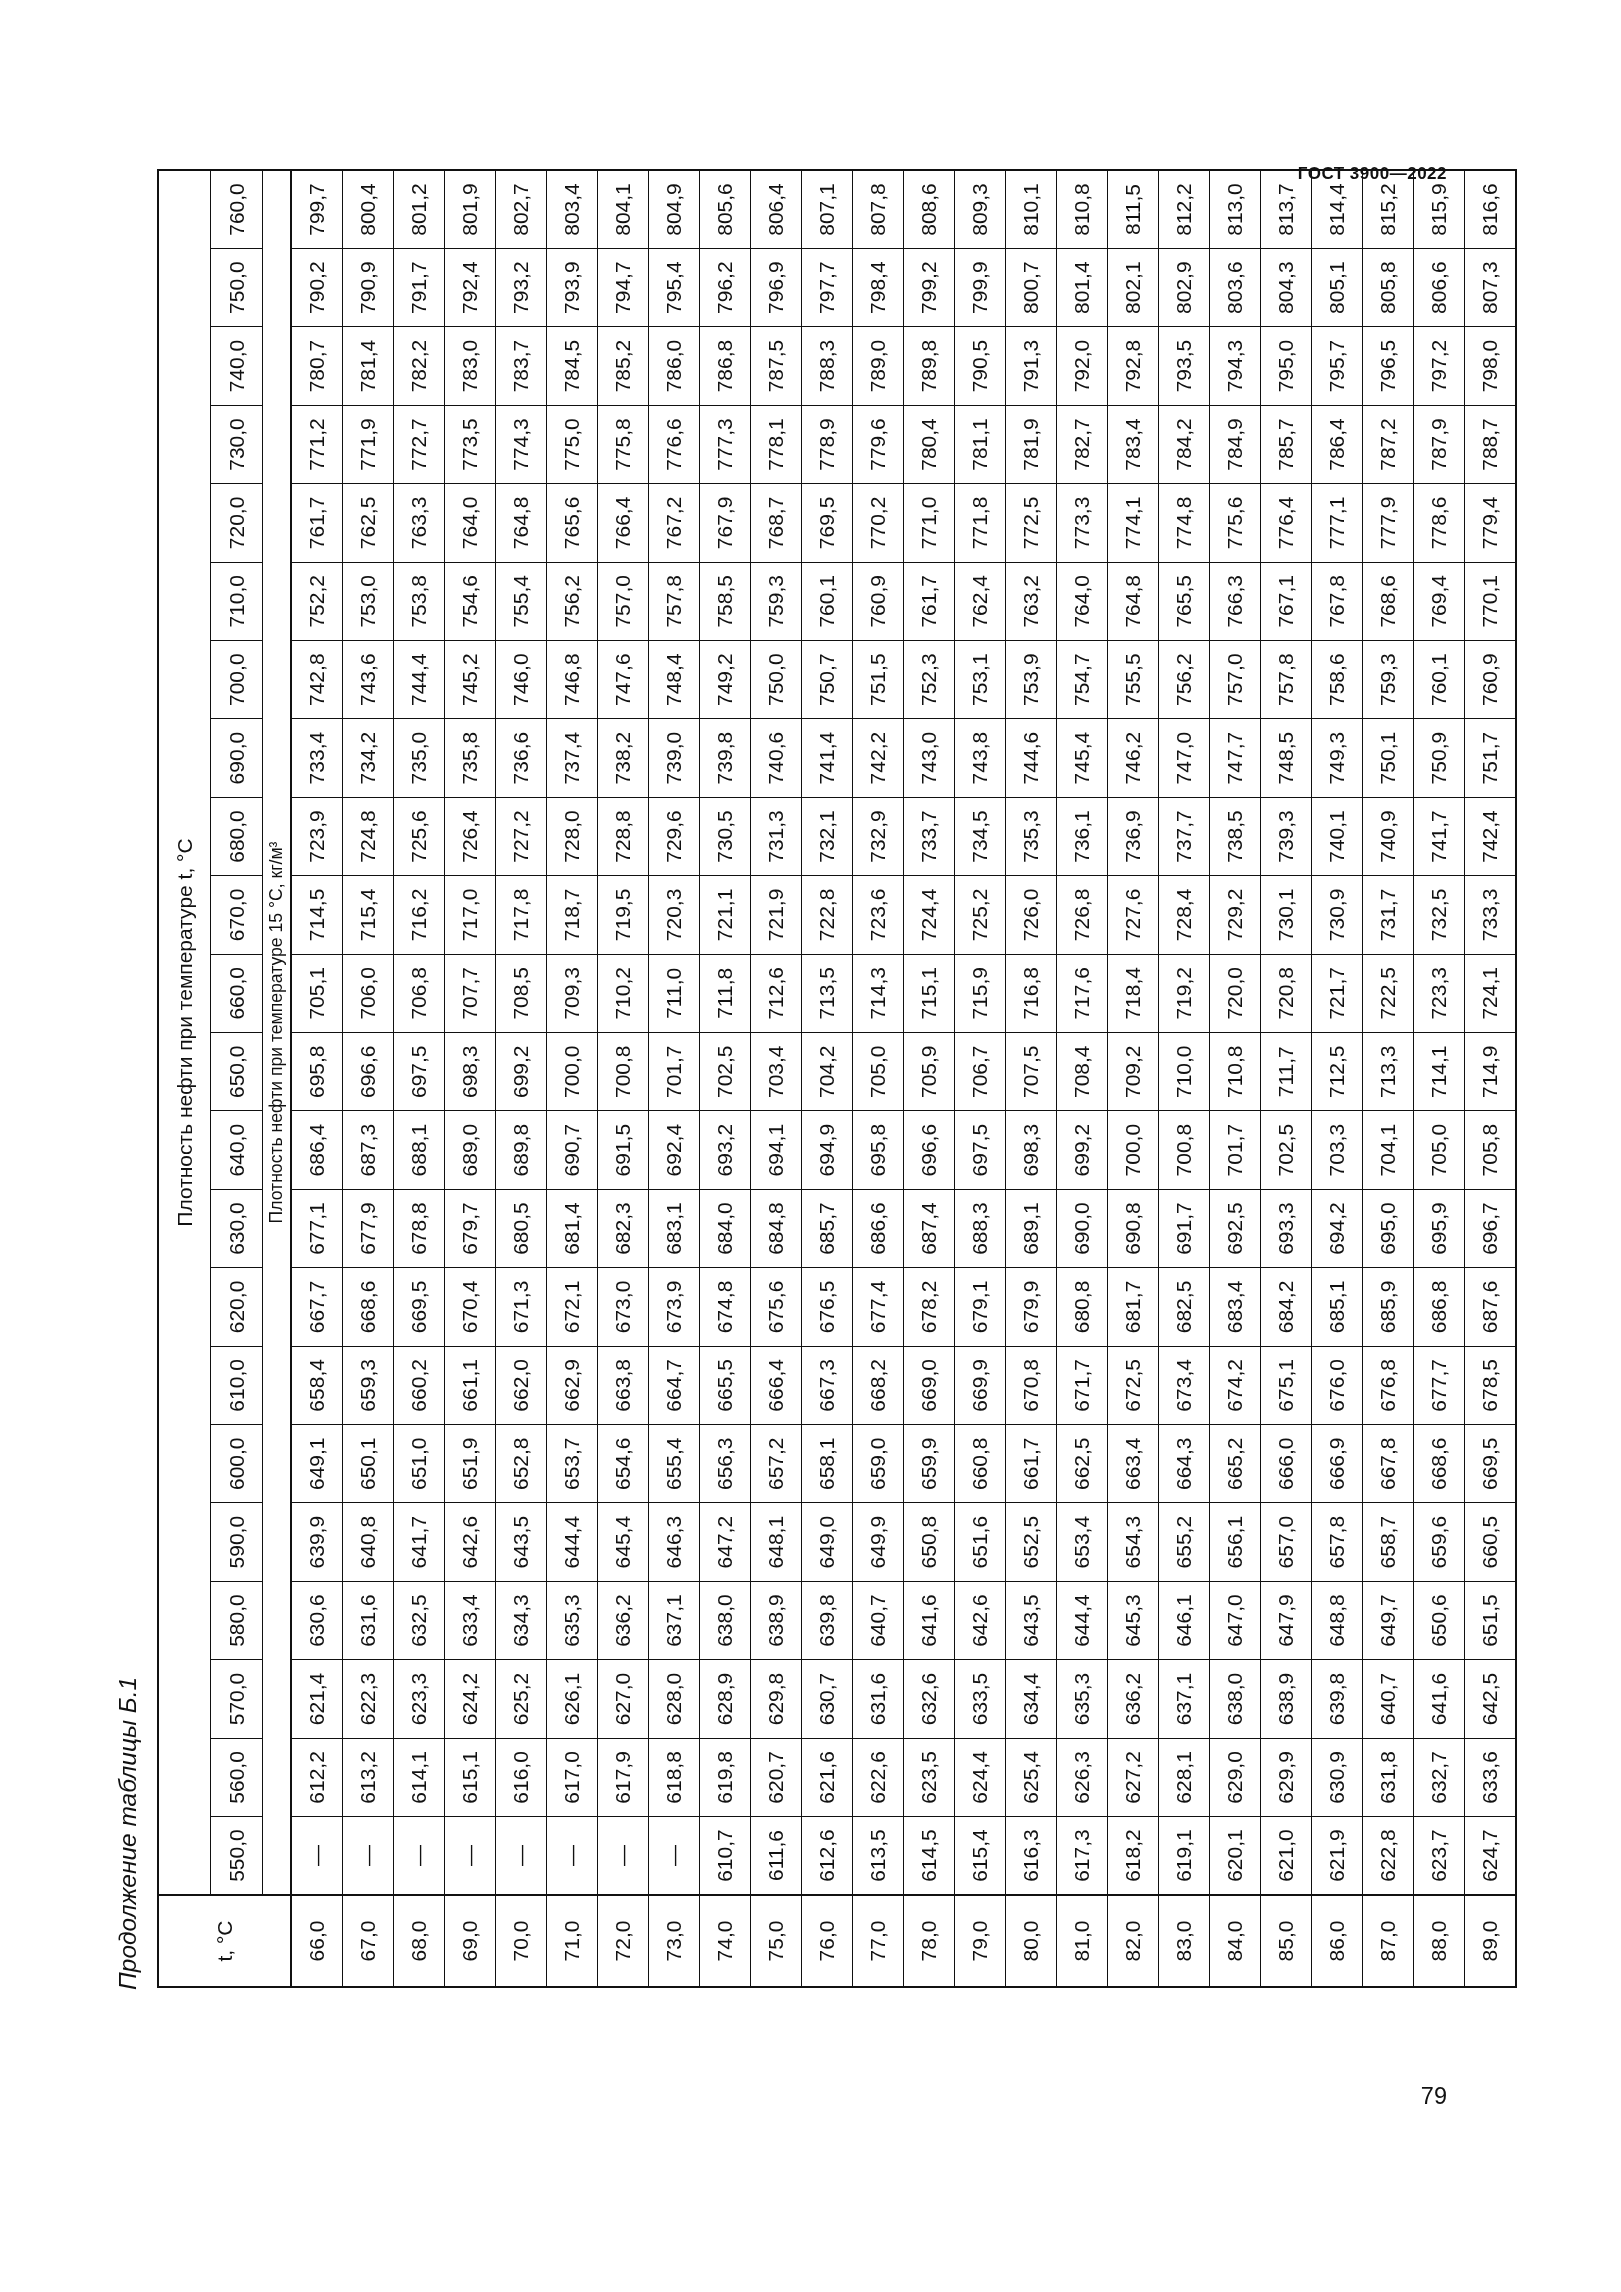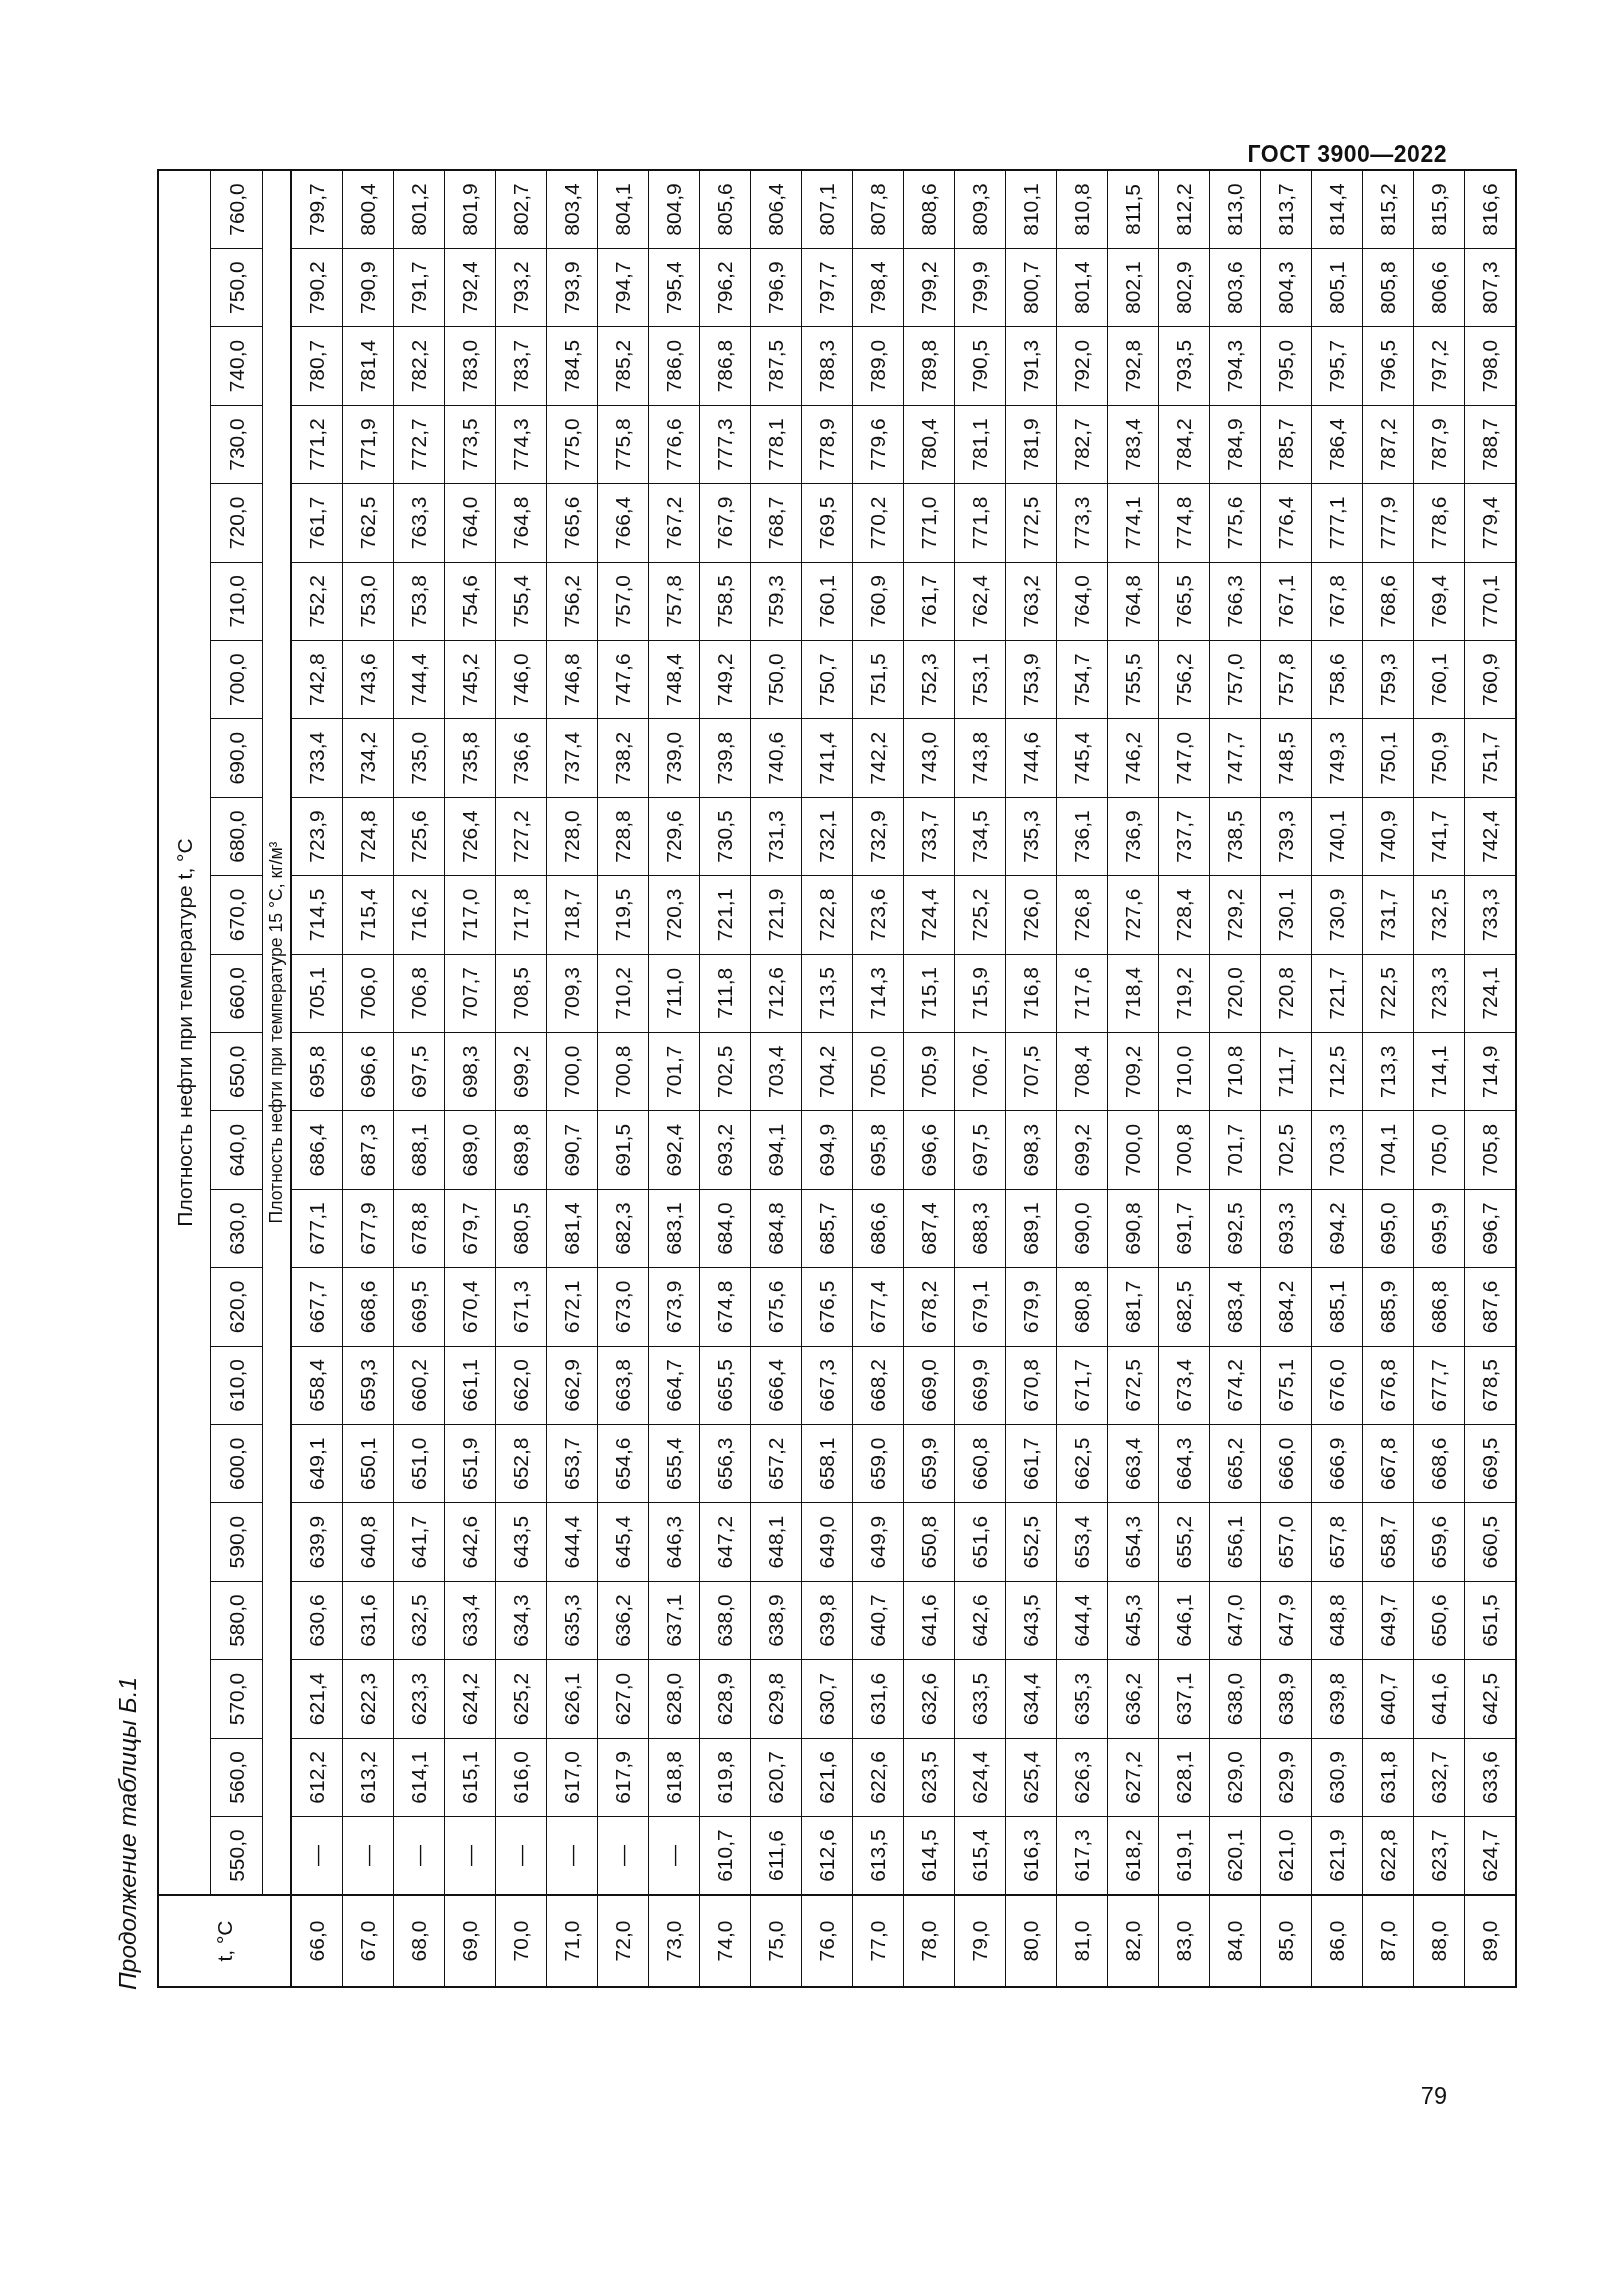--- a/index.html
+++ b/index.html
@@ -1,17 +1,17 @@
 <!DOCTYPE html>
 <html><head>
 <meta charset="utf-8">
 <style>
   html,body{margin:0;padding:0;background:#fff;}
   body{width:1621px;height:2293px;position:relative;overflow:hidden;font-family:"Liberation Sans",sans-serif;color:#111;}
-  .doc-code{position:absolute;right:174px;top:141px;font-weight:bold;font-size:23px;letter-spacing:0.5px;}
+  .doc-code{position:absolute;right:174px;top:164px;font-weight:bold;font-size:17px;letter-spacing:0.5px;}
   .page-num{position:absolute;right:174px;top:2083px;font-size:23.5px;}
   .rot{position:absolute;left:108px;top:1990px;width:1843px;height:1313px;transform-origin:0 0;transform:rotate(-90deg);}
   .caption{position:absolute;left:0;top:0;font-style:italic;font-size:24.5px;height:39px;line-height:39px;}
   table{position:absolute;left:2px;top:49px;border-collapse:collapse;table-layout:fixed;width:1819px;font-size:21px;}
   td,th{border:1.5px solid #111;text-align:center;font-weight:normal;padding:0;height:50px;white-space:nowrap;}
   th.thead{height:51px;}
   .tcol{width:90px;}
   .sub{height:27.4px;font-size:17.6px;}
   tr.sep td{border-top:2.9px solid #111;}
   table{border:2.9px solid #111;}

